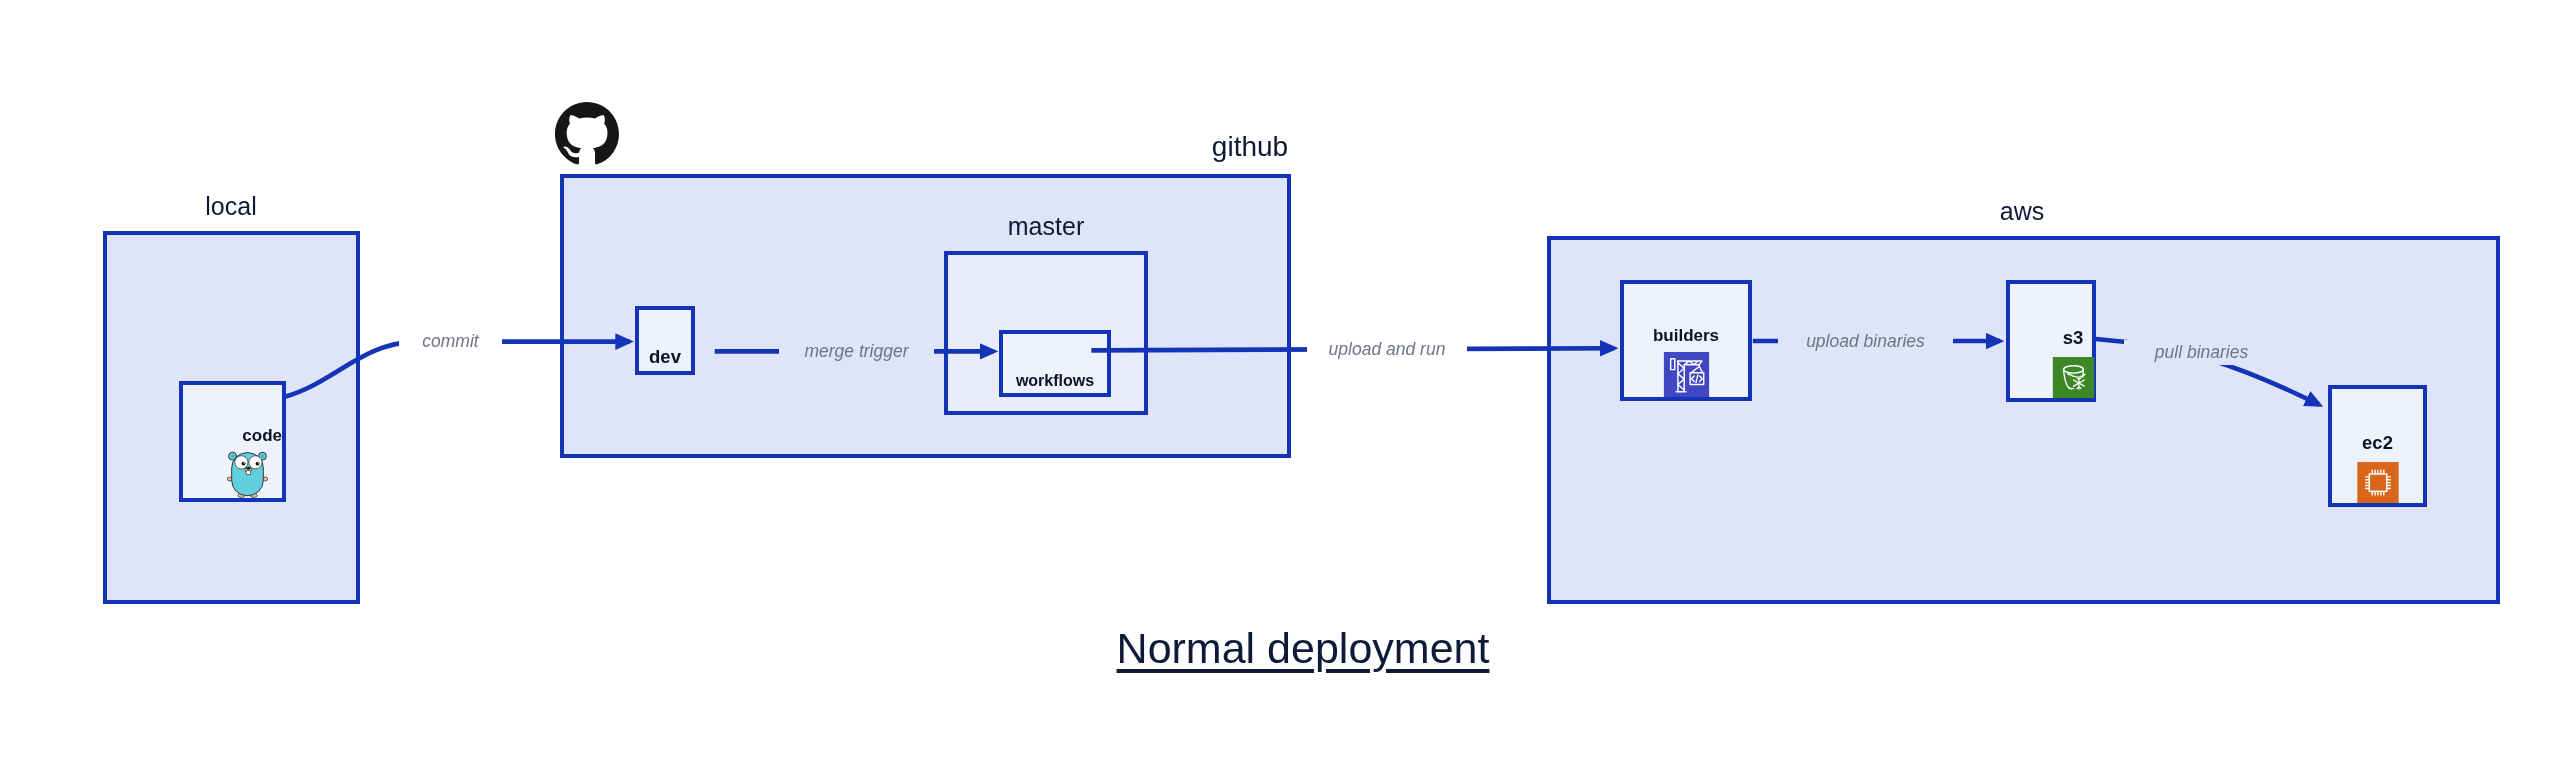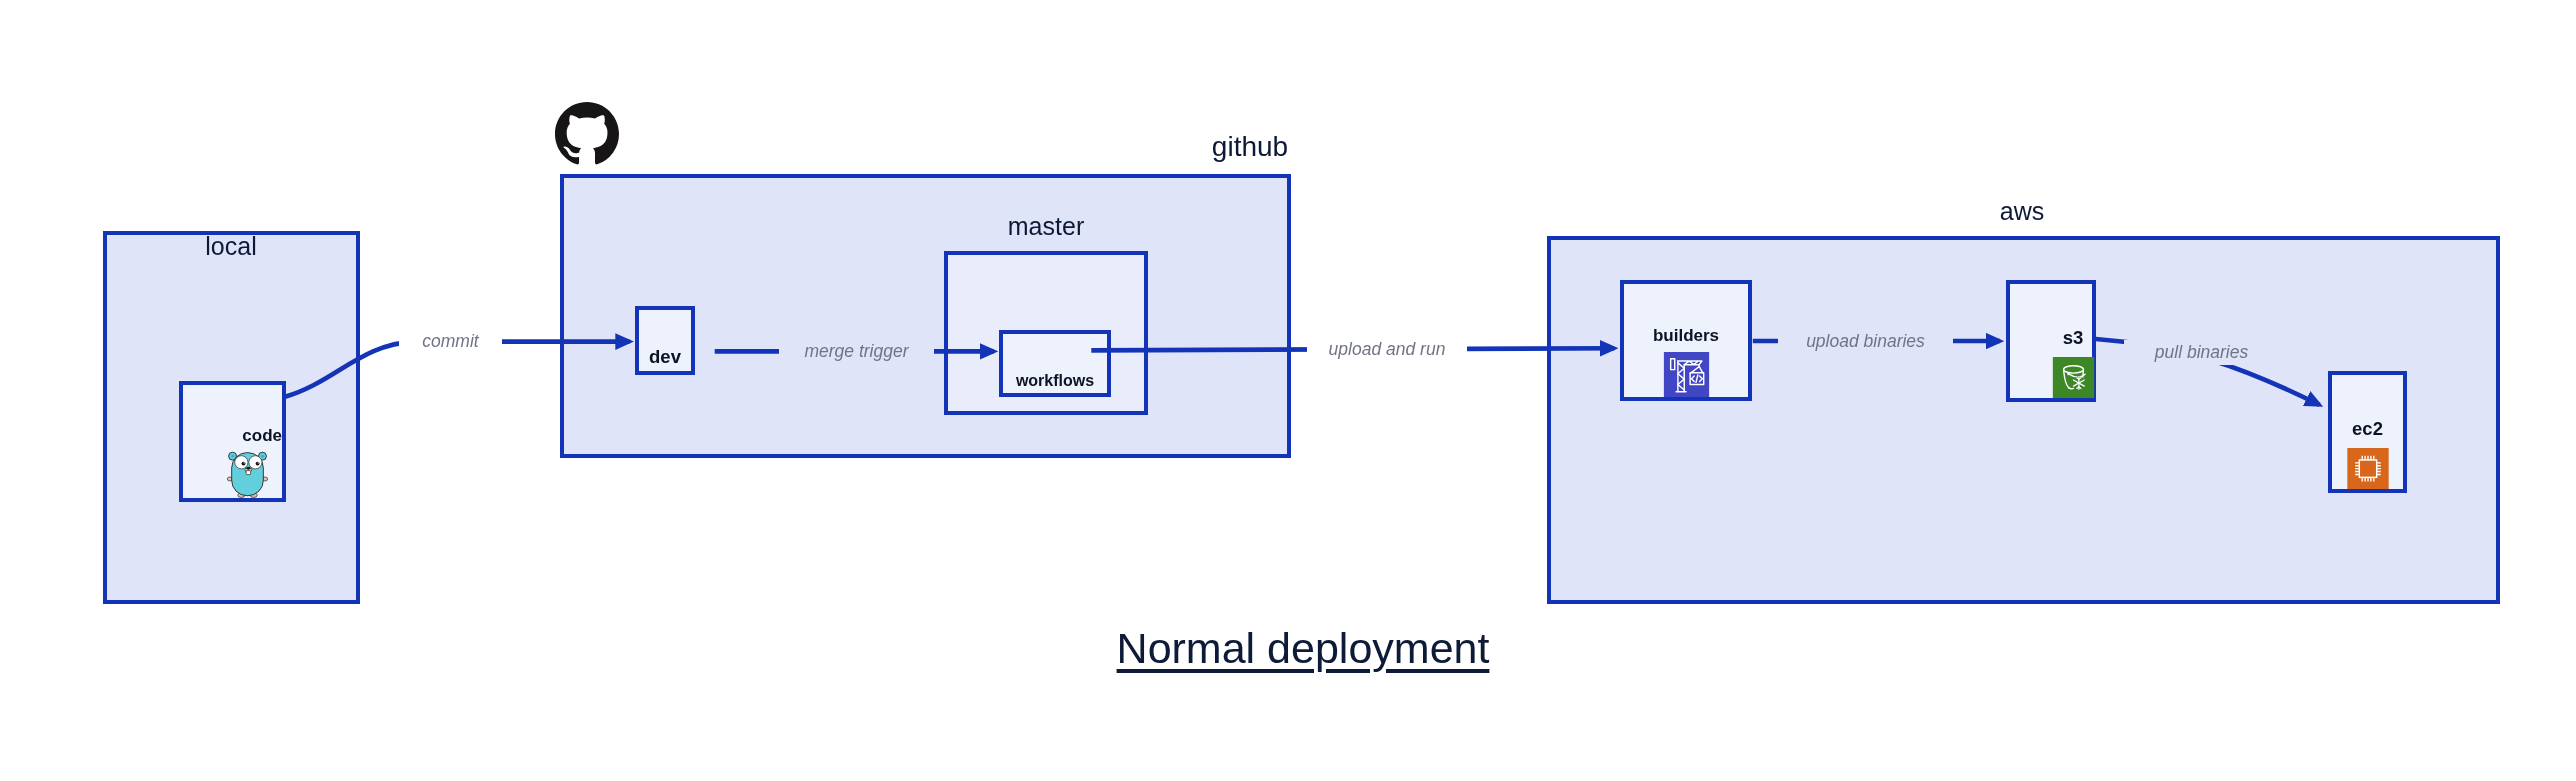--- a/index.html
+++ b/index.html
@@ -8,33 +8,33 @@
     background:var(--canvas-bg,#ffffff);
     font-family:"Liberation Sans", sans-serif;
   }
   .container{position:absolute;border:4.1px solid var(--accent,#1434b8);box-sizing:border-box;}
   #c-local  {left:103px;top:231px;width:257px;height:373px;background:var(--container-fill,#dfe4f8);}
   #c-github {left:560px;top:174px;width:731px;height:284px;background:var(--container-fill,#dfe4f8);}
   #c-master {left:944px;top:251px;width:204px;height:164px;background:var(--nested-container-fill,#e9edfb);}
   #c-aws    {left:1547px;top:236px;width:953px;height:368px;background:var(--container-fill,#dfe4f8);}
 
   .container-label{position:absolute;text-align:center;font-size:25px;color:var(--container-label-color,#0c1a36);}
-  #l-local {left:128px;top:192px;width:206px;margin-top:40px;}
+  #l-local {left:128px;top:192px;width:206px;}
   #l-github{left:1147px;top:131px;width:206px;font-size:28px;}
   #l-master{left:943px;top:212px;width:206px;}
   #l-aws   {left:1919px;top:197px;width:206px;}
 
   .node{position:absolute;border:4.1px solid var(--accent,#1434b8);background:var(--node-fill,#eef2fc);
         box-sizing:border-box;display:flex;flex-direction:column;align-items:center;}
   #n-code     {left:179px;top:381px;width:107px;height:121px;padding-top:7.2px;gap:3.1px;align-items:flex-end;}
   #n-dev      {left:635px;top:306px;width:60px;height:69px;justify-content:center;}
   #n-workflows{left:999px;top:330px;width:112px;height:67px;justify-content:center;}
   #n-builders {left:1620px;top:280px;width:132px;height:121px;padding-top:8.2px;gap:5.2px;}
   #n-s3       {left:2006px;top:280px;width:90px;height:122px;padding-top:9.3px;gap:7.2px;padding-left:44px;}
-  #n-ec2      {left:2328px;top:371px;width:79px;height:122px;padding-top:9.3px;gap:7.2px;}
+  #n-ec2      {left:2328px;top:385px;width:99px;height:122px;padding-top:9.3px;gap:7.2px;}
   .node-label{font-weight:bold;font-size:17px;color:var(--node-label-color,#0d1226);line-height:1.2;margin-top:34px;}
   #n-dev .node-label,#n-s3 .node-label,#n-ec2 .node-label{font-size:18.5px;}
   #n-workflows .node-label{font-size:16px;}
 
   #github-logo{position:absolute;left:555px;top:102px;width:64px;height:64px;}
 
   #edges{position:absolute;left:0;top:0;width:2604px;height:781px;}
   #edges path.edge{stroke:var(--accent,#1434b8);stroke-width:9;fill:none;}
 
   .edge-label{position:absolute;font-style:italic;font-size:17.5px;color:var(--edge-label-color,#6f7486);

